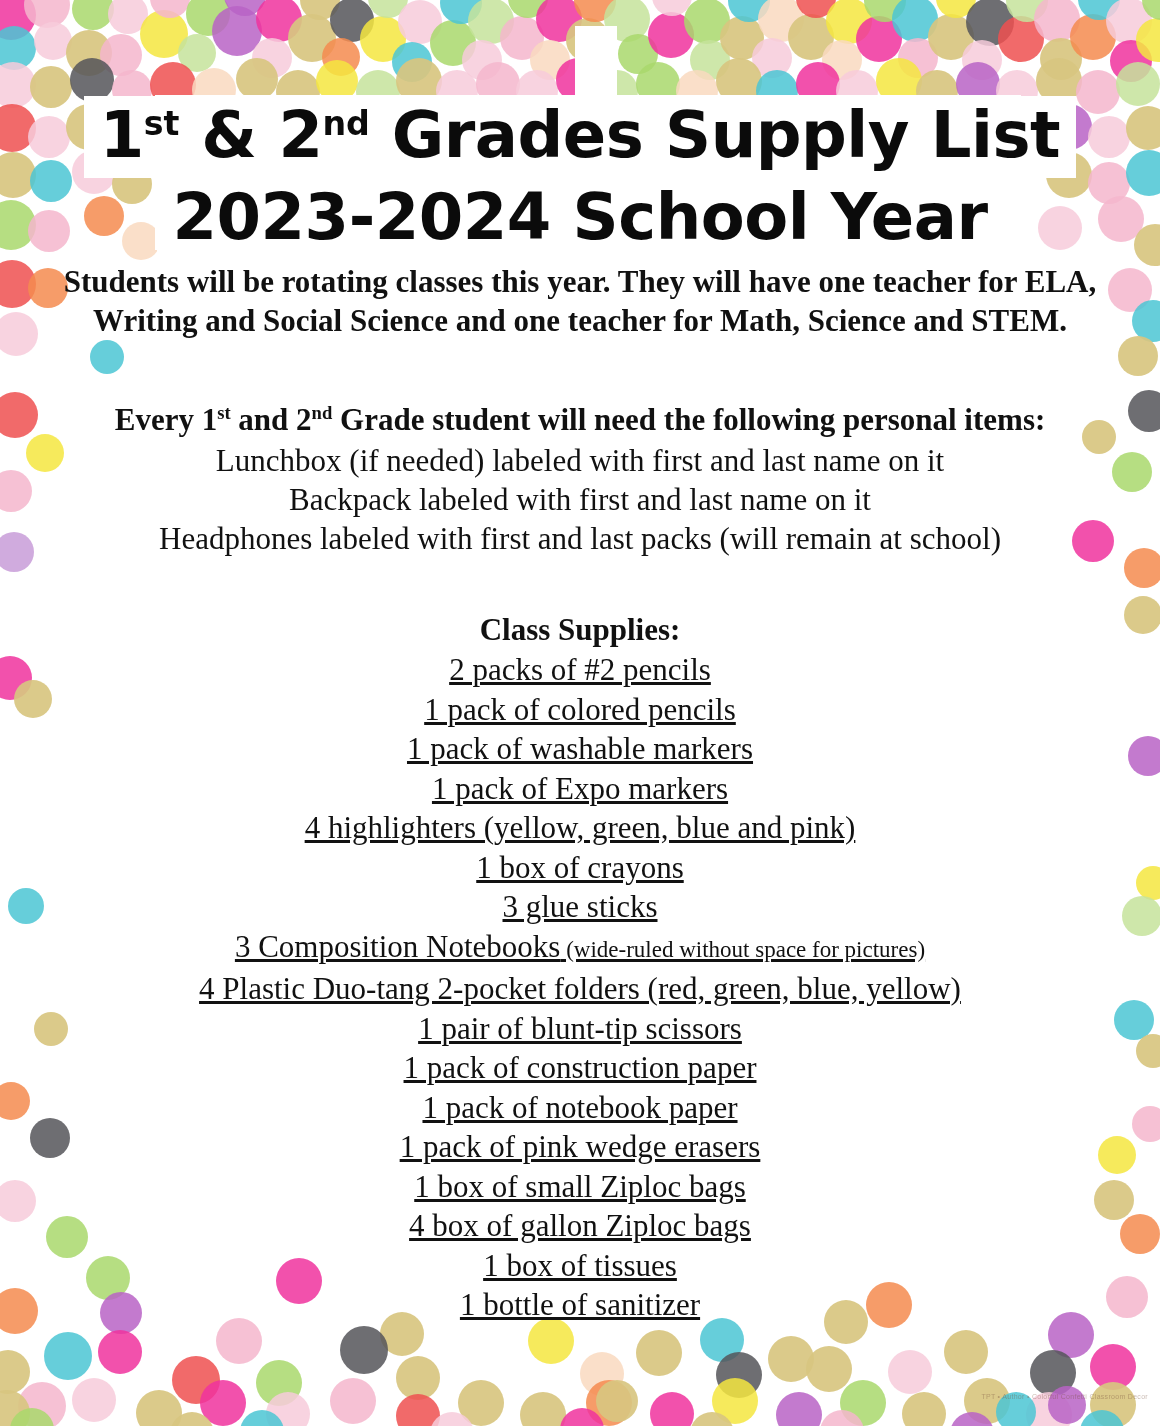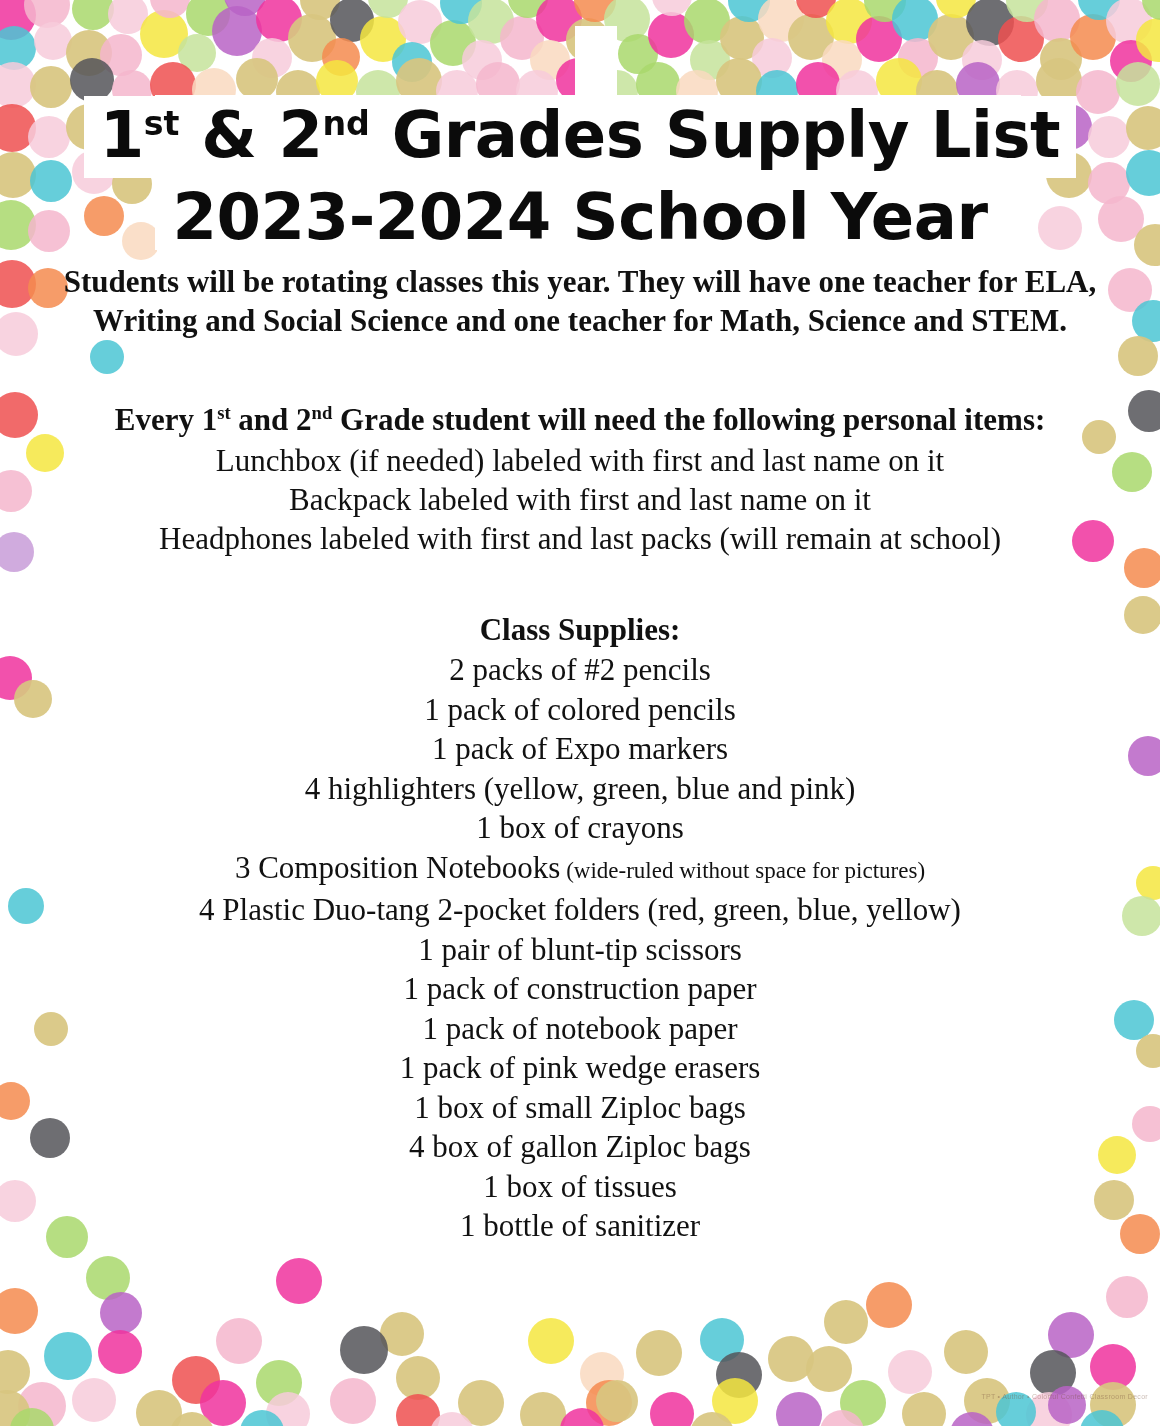--- a/index.html
+++ b/index.html
@@ -122,21 +122,21 @@
   }
   .plain-list.personal { top: 441px; }
 
   .class-head {
     top: 610px;
     font-weight: 700;
     font-size: 31px;
     line-height: 39px;
   }
 
-  .plain-list.class { top: 650px; }
+  .plain-list.class { top: 650px; text-decoration: underline; }
   .plain-list.class .item { line-height: 39.5px; }
   .small-note {
     font-size: 23px;
   }
 
   .watermark {
     position: absolute;
     right: 12px;
     bottom: 26px;
     z-index: 4;
@@ -404,23 +404,25 @@
         <div class="item">Lunchbox (if needed) labeled with first and last name on it</div>
         <div class="item">Backpack labeled with first and last name on it</div>
         <div class="item">Headphones labeled with first and last packs (will remain at school)</div>
       </div>
 
     <div class="para class-head">Class Supplies:</div>
 
     <div class="plain-list class" id="class-list">
         <div class="item"><span>2 packs of #2 pencils</span></div>
         <div class="item"><span>1 pack of colored pencils</span></div>
+        <div class="item"><span>1 pack of washable markers</span></div>
         <div class="item"><span>1 pack of Expo markers</span></div>
         <div class="item"><span>4 highlighters (yellow, green, blue and pink)</span></div>
         <div class="item"><span>1 box of crayons</span></div>
+        <div class="item"><span>3 glue sticks</span></div>
         <div class="item"><span>3 Composition Notebooks</span><span class="small-note"> (wide-ruled without space for pictures)</span></div>
         <div class="item"><span>4 Plastic Duo-tang 2-pocket folders (red, green, blue, yellow)</span></div>
         <div class="item"><span>1 pair of blunt-tip scissors</span></div>
         <div class="item"><span>1 pack of construction paper</span></div>
         <div class="item"><span>1 pack of notebook paper</span></div>
         <div class="item"><span>1 pack of pink wedge erasers</span></div>
         <div class="item"><span>1 box of small Ziploc bags</span></div>
         <div class="item"><span>4 box of gallon Ziploc bags</span></div>
         <div class="item"><span>1 box of tissues</span></div>
         <div class="item"><span>1 bottle of sanitizer</span></div>

